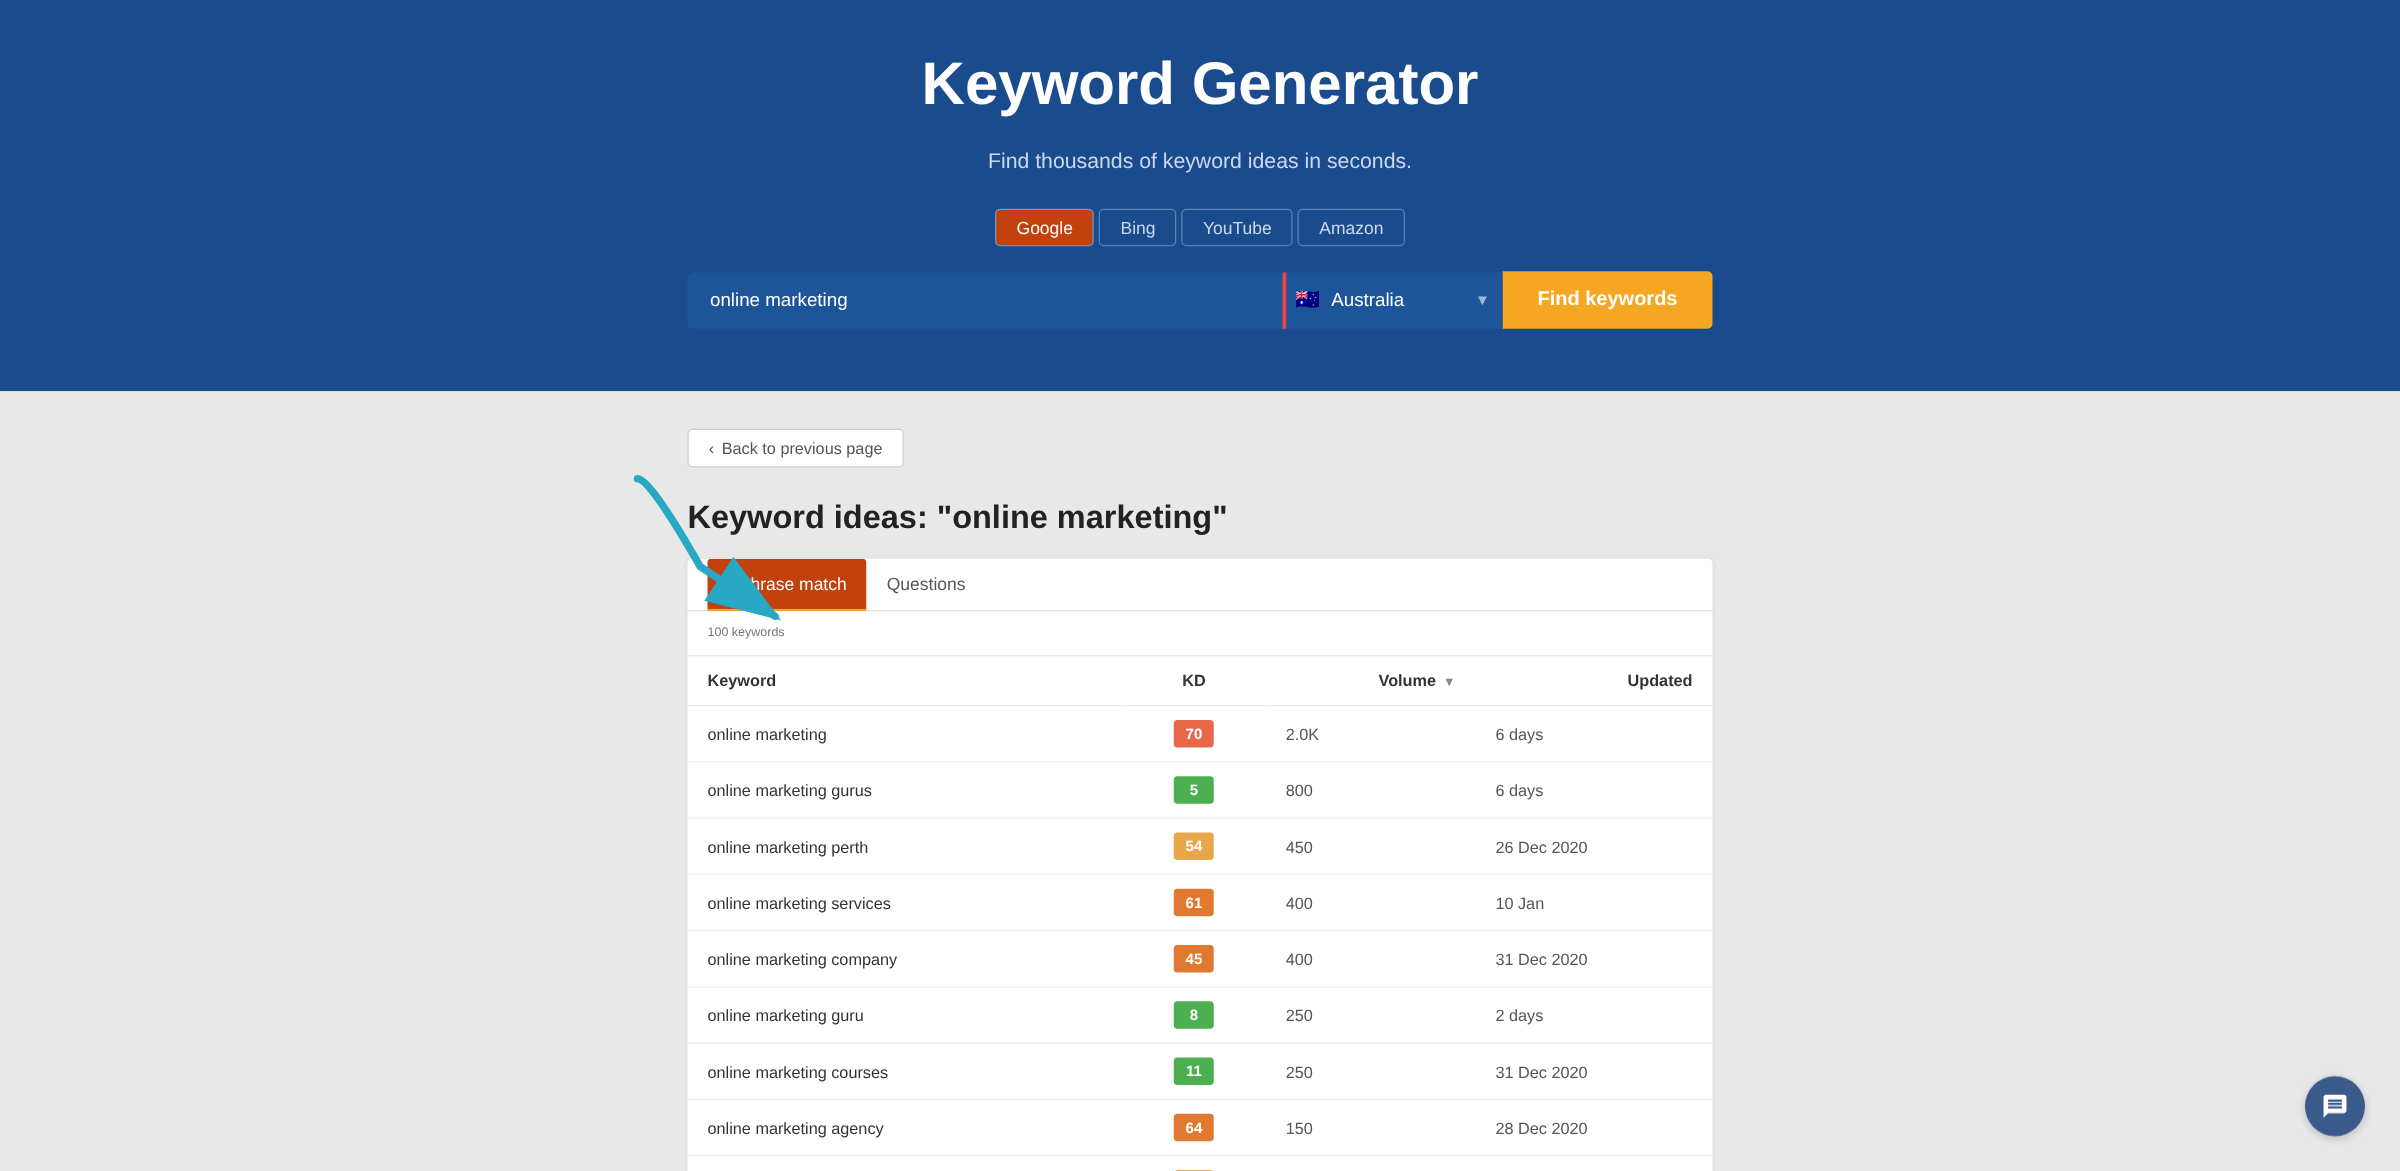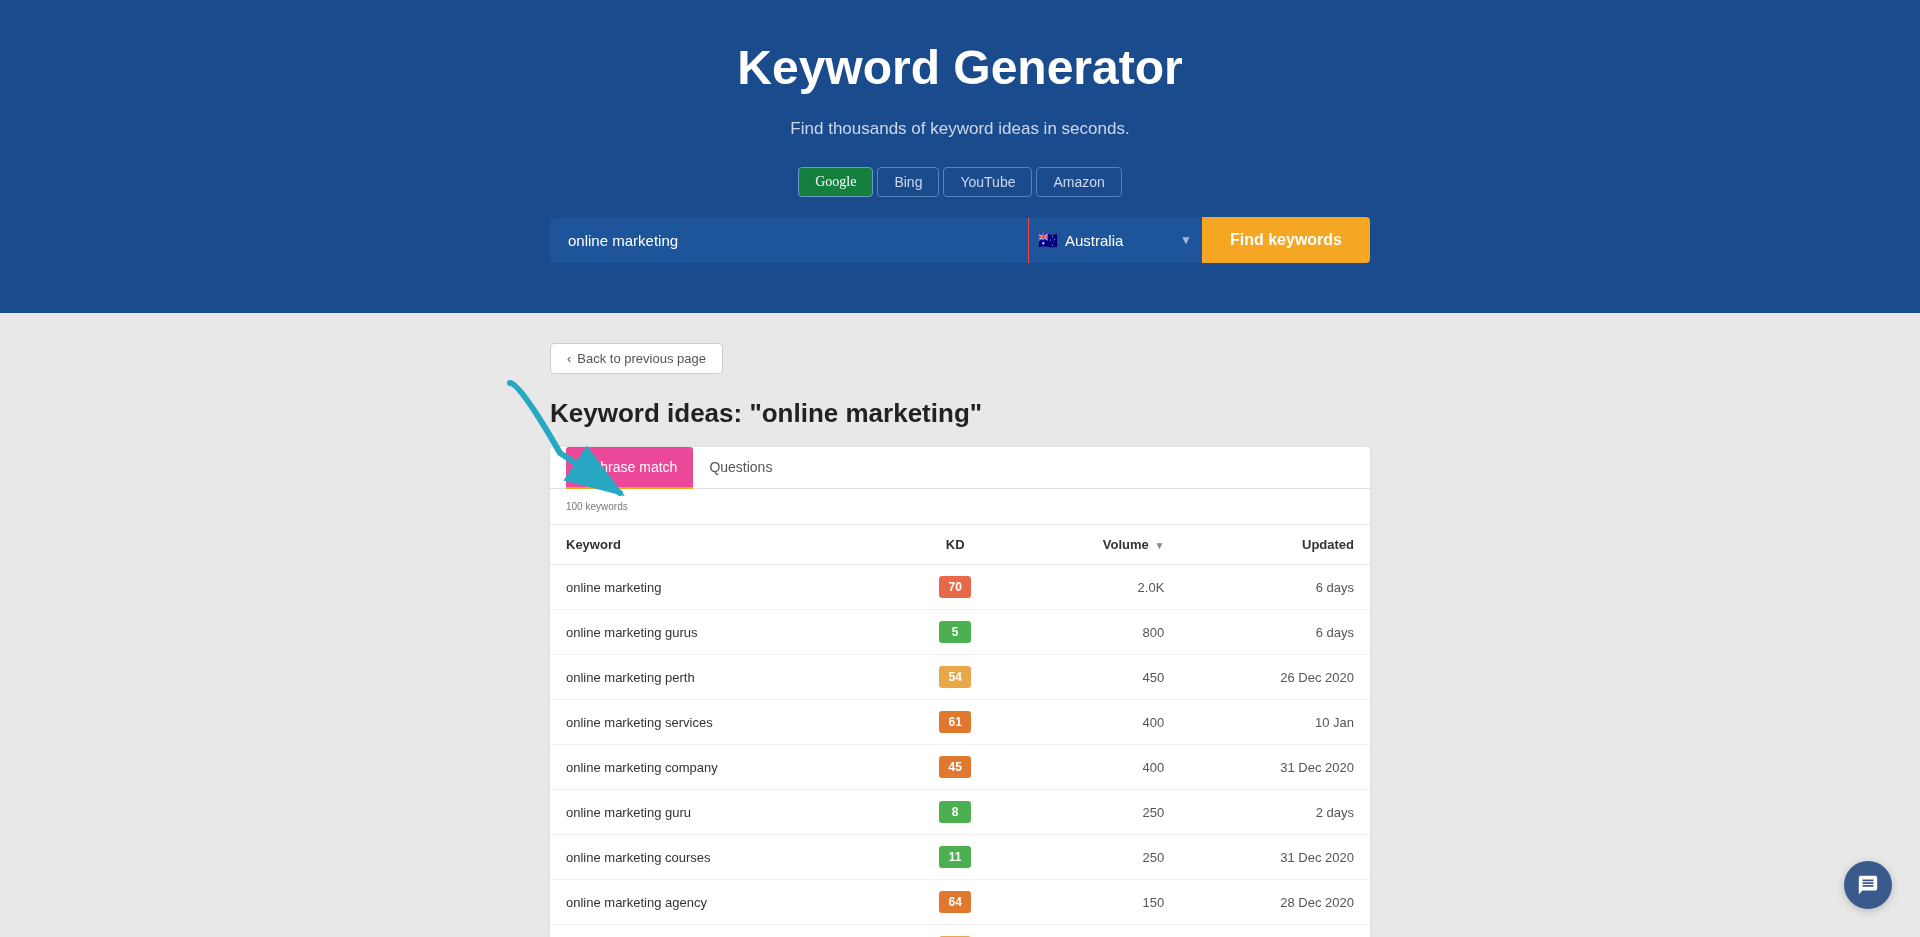--- a/index.html
+++ b/index.html
@@ -32,24 +32,23 @@
     .engine-tab {
       padding: 6px 16px;
       border: 1px solid #5a82b8;
       border-radius: 4px;
       color: #cdd8ee;
       background: transparent;
       cursor: pointer;
       font-size: 14px;
     }
     .engine-tab.active {
-      background: #15803d;
+      background: #c2410c;
       color: #fff;
       border-color: #6a9acc;
-      font-family: Liberation Serif, serif;
     }
     .search-row {
       display: flex;
       justify-content: center;
       align-items: center;
       gap: 0;
       max-width: 820px;
       margin: 0 auto;
     }
     .search-input {
@@ -72,21 +71,21 @@
     .country-flag {
       position: absolute;
       left: 10px;
       font-size: 16px;
       pointer-events: none;
     }
     .country-select-inner {
       padding: 14px 30px 14px 36px;
       font-size: 15px;
       border: none;
-      border-left: 1px solid #ef4444;
+      border-left: 3px solid #ef4444;
       outline: none;
       background: #1e5499;
       color: #fff;
       cursor: pointer;
       min-width: 170px;
       appearance: none;
     }
     .country-chevron {
       position: absolute;
       right: 10px;
@@ -152,21 +151,21 @@
       padding: 12px 16px;
       font-size: 14px;
       cursor: pointer;
       border: none;
       background: none;
       color: #555;
       border-bottom: 2px solid transparent;
       margin-bottom: -1px;
     }
     .card-tab.active {
-      background: #ec4899;
+      background: #c2410c;
       color: #fff;
       border-radius: 3px 3px 0 0;
       border-bottom: 2px solid #f5a623;
       padding-left: 25px;
     }
     .card-count {
       padding: 12px 16px;
       font-size: 10px;
       color: #777;
       border-bottom: 1px solid #e8e8e8;
@@ -187,21 +186,21 @@
     thead th.center { text-align: center; }
     tbody tr {
       border-bottom: 1px solid #f0f0f0;
     }
     tbody td {
       padding: 11px 16px;
       font-size: 13px;
       color: #333;
     }
     tbody td.center { text-align: center; }
-    tbody td.right { text-align: right; color: #555; }
+    tbody td.right { color: #555; }
     .kd-badge {
       display: inline-block;
       width: 32px;
       height: 22px;
       line-height: 22px;
       text-align: center;
       border-radius: 3px;
       color: #fff;
       font-size: 12px;
       font-weight: bold;

